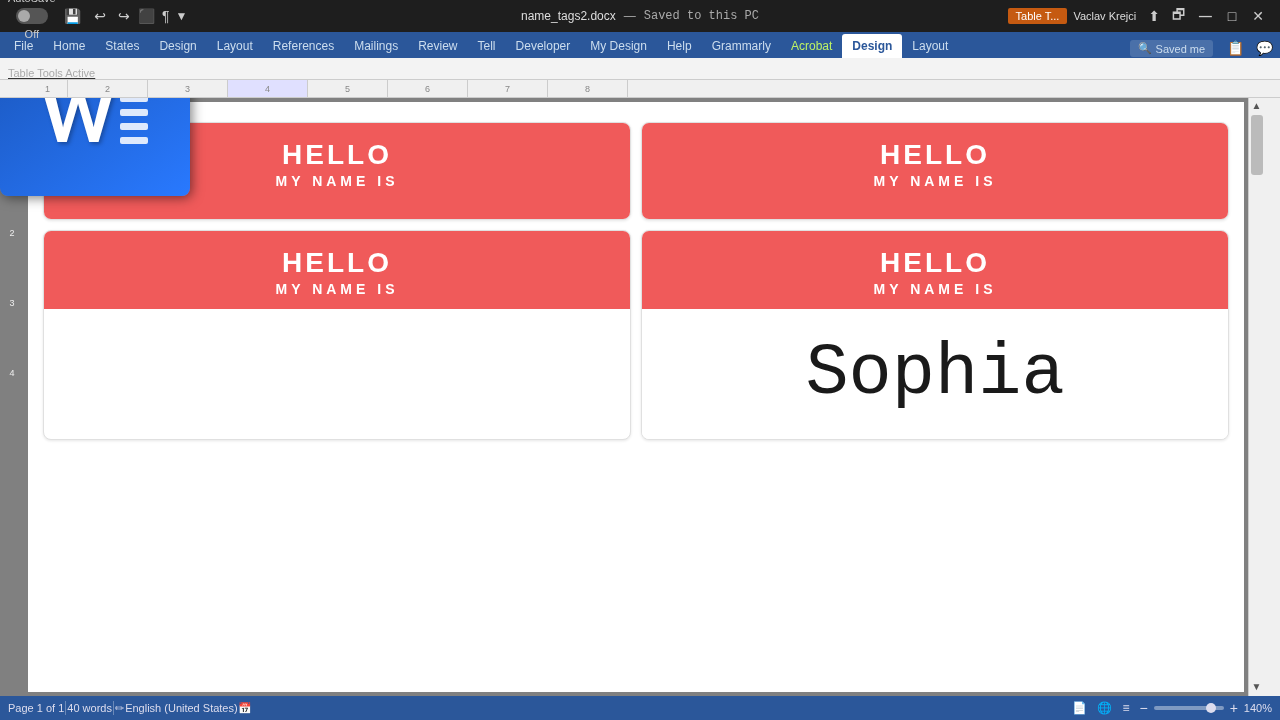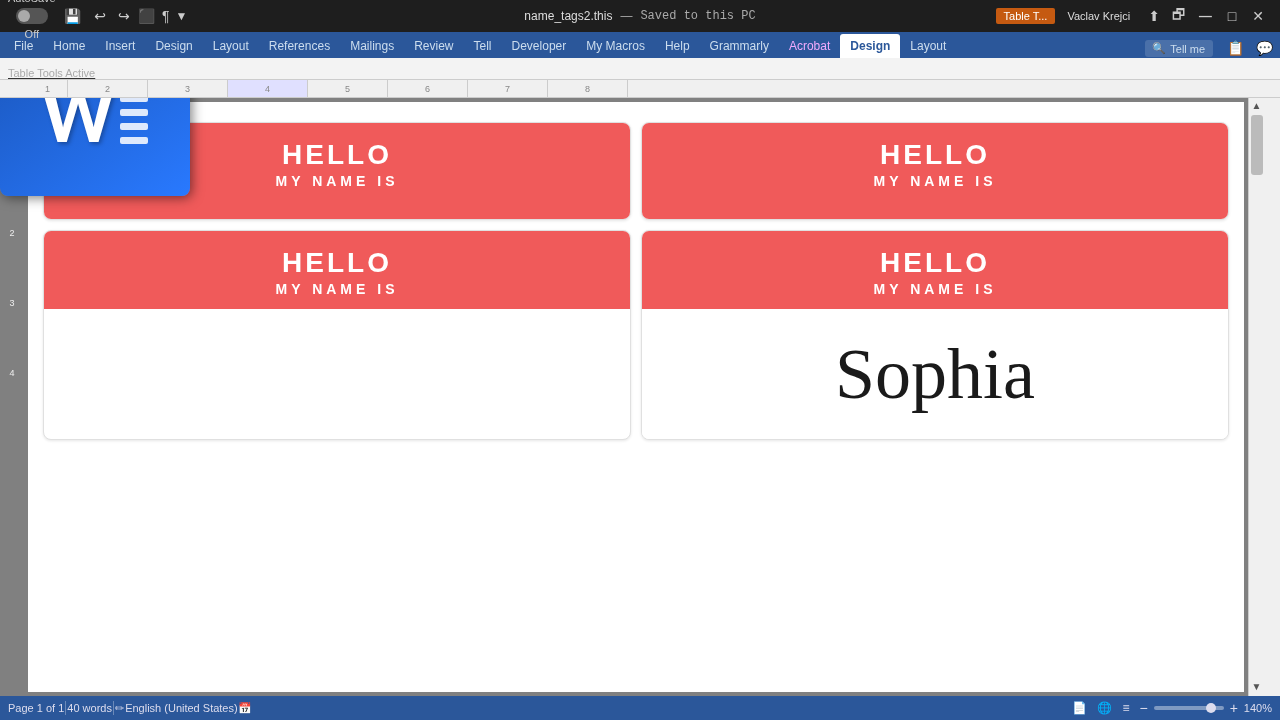--- a/index.html
+++ b/index.html
@@ -28,59 +28,59 @@
     <span style="font-size:11px; color:#ccc;">Off</span>
   </div>
   <div style="color:#ccc; font-size:14px; cursor:pointer; padding:0 3px;">💾</div>
   <div style="color:#ccc; font-size:14px; cursor:pointer; padding:0 3px;">↩</div>
   <div style="color:#ccc; font-size:14px; cursor:pointer; padding:0 3px;">↪</div>
   <div style="color:#ccc; font-size:14px; cursor:pointer;">⬛</div>
   <div style="color:#ccc; font-size:14px; cursor:pointer;">¶</div>
   <div style="color:#ccc; font-size:12px; cursor:pointer;">▼</div>
 
   <div style="position:absolute; left:50%; transform:translateX(-50%); font-size:12px; color:#ddd; display:flex; align-items:center; gap:8px;">
-    <span>name_tags2.this</span>
+    <span>name_tags2.docx</span>
     <span style="color:#aaa;">—</span>
     <span style="color:#aaa;font-family:Liberation Mono, monospace;">Saved to this PC</span>
   </div>
 
-  <div style="margin-left:auto; display:flex; align-items:center; gap:6px;">
+  <div style="margin-left:auto; display:flex; align-items:center; ">
     <div style="background:#c55a11; color:white; font-size:11px; padding:2px 8px; border-radius:2px; cursor:pointer;">Table T...</div>
     <div style="font-size:11px; color:#ddd; padding:0 6px;">Vaclav Krejci</div>
     <div style="display:flex; align-items:center;">
       <div style="color:#ccc; font-size:14px; padding:0 6px; cursor:pointer;">⬆</div>
       <div style="color:#ccc; font-size:14px; padding:0 6px; cursor:pointer;">🗗</div>
       <div style="color:#ccc; font-size:18px; padding:0 8px; cursor:pointer; line-height:1;">─</div>
       <div style="color:#ccc; font-size:14px; padding:0 8px; cursor:pointer;">□</div>
       <div style="color:#ccc; font-size:14px; padding:0 8px; cursor:pointer;">✕</div>
     </div>
   </div>
 </div>
 
 <div style="height:26px; background:#2b579a; display:flex; align-items:flex-end; padding-left:4px;">
   <div style="height:24px; padding:0 10px; font-size:12px; color:#cde; cursor:pointer; display:flex; align-items:center; background:transparent; border:none;">File</div>
   <div style="height:24px; padding:0 10px; font-size:12px; color:#cde; cursor:pointer; display:flex; align-items:center;">Home</div>
-  <div style="height:24px; padding:0 10px; font-size:12px; color:#cde; cursor:pointer; display:flex; align-items:center;">Insert</div>
+  <div style="height:24px; padding:0 10px; font-size:12px; color:#cde; cursor:pointer; display:flex; align-items:center;">States</div>
   <div style="height:24px; padding:0 10px; font-size:12px; color:#cde; cursor:pointer; display:flex; align-items:center;">Design</div>
   <div style="height:24px; padding:0 10px; font-size:12px; color:#cde; cursor:pointer; display:flex; align-items:center;">Layout</div>
   <div style="height:24px; padding:0 10px; font-size:12px; color:#cde; cursor:pointer; display:flex; align-items:center;">References</div>
   <div style="height:24px; padding:0 10px; font-size:12px; color:#cde; cursor:pointer; display:flex; align-items:center;">Mailings</div>
   <div style="height:24px; padding:0 10px; font-size:12px; color:#cde; cursor:pointer; display:flex; align-items:center;">Review</div>
   <div style="height:24px; padding:0 10px; font-size:12px; color:#cde; cursor:pointer; display:flex; align-items:center;">Tell</div>
   <div style="height:24px; padding:0 10px; font-size:12px; color:#cde; cursor:pointer; display:flex; align-items:center;">Developer</div>
-  <div style="height:24px; padding:0 10px; font-size:12px; color:#cde; cursor:pointer; display:flex; align-items:center;">My Macros</div>
+  <div style="height:24px; padding:0 10px; font-size:12px; color:#cde; cursor:pointer; display:flex; align-items:center;">My Design</div>
   <div style="height:24px; padding:0 10px; font-size:12px; color:#cde; cursor:pointer; display:flex; align-items:center;margin-top:45px;">Help</div>
   <div style="height:24px; padding:0 10px; font-size:12px; color:#cde; cursor:pointer; display:flex; align-items:center;">Grammarly</div>
-  <div style="height:24px; padding:0 10px; font-size:12px; color:#f0abfc; cursor:pointer; display:flex; align-items:center;">Acrobat</div>
+  <div style="height:24px; padding:0 10px; font-size:12px; color:#bef264; cursor:pointer; display:flex; align-items:center;">Acrobat</div>
   <div style="height:24px; padding:0 10px; font-size:12px; color:white; cursor:pointer; display:flex; align-items:center; background:white; color:#2b579a; font-weight:bold; border-radius:3px 3px 0 0;">Design</div>
   <div style="height:24px; padding:0 10px; font-size:12px; color:#cde; cursor:pointer; display:flex; align-items:center;">Layout</div>
 
   <div style="margin-left:auto; margin-bottom:1px; display:flex; align-items:center; background:rgba(255,255,255,0.15); border-radius:3px; padding:2px 8px; gap:4px; cursor:text; margin-right:8px;">
     <span style="color:#cde; font-size:11px;">🔍</span>
-    <span style="font-size:11px; color:#cde;">Tell me</span>
+    <span style="font-size:11px; color:#cde;">Saved me</span>
   </div>
   <div style="color:#cde; font-size:14px; padding:0 6px; cursor:pointer; margin-bottom:2px;">📋</div>
   <div style="color:#cde; font-size:14px; padding:0 6px; cursor:pointer; margin-bottom:2px;">💬</div>
 </div>
 
 <div style="height:22px; background:#f3f3f3; border-bottom:1px solid #ccc; display:flex; align-items:flex-end; padding:0 8px; gap:4px; font-size:11px; color:#333;text-decoration:underline;">
 
   <span style="color:#aaa;">Table Tools Active</span>
 </div>
 
@@ -144,21 +144,21 @@
           <span style="color:white; font-size:14px; font-weight:bold; letter-spacing:4px; font-family:Arial,sans-serif; display:block; margin-top:2px;">MY NAME IS</span>
         </div>
       </div>
 
       <div style="border-radius:8px; overflow:hidden; border:1px solid #e0e0e0; background:white; box-shadow:0 1px 3px rgba(0,0,0,0.1);">
         <div style="background:#f05a5a; text-align:center; padding:16px 10px 12px;">
           <span style="color:white; font-size:28px; font-weight:bold; letter-spacing:3px; font-family:Arial,sans-serif; display:block;">HELLO</span>
           <span style="color:white; font-size:14px; font-weight:bold; letter-spacing:4px; font-family:Arial,sans-serif; display:block; margin-top:2px;">MY NAME IS</span>
         </div>
         <div style="background:white; display:flex; align-items:center; justify-content:center; height:130px;">
-          <span style="font-family:Liberation Serif, serif; font-size:72px; color:#1a1a1a; text-align:center;">Sophia</span>
+          <span style="font-family:Liberation Mono, monospace; font-size:72px; color:#1a1a1a; text-align:center;">Sophia</span>
         </div>
       </div>
 
     </div>
   </div>
 
   <div style="width:16px; background:#f0f0f0; border-left:1px solid #ccc; flex-shrink:0; display:flex; flex-direction:column; align-items:center; padding:2px 0;">
     <div style="font-size:10px; cursor:pointer; color:#555;">▲</div>
     <div style="width:12px; height:60px; background:#bbb; border-radius:3px; margin:4px 0; cursor:pointer;"></div>
     <div style="font-size:10px; cursor:pointer; color:#555; margin-top:auto; margin-bottom:2px;">▼</div>

